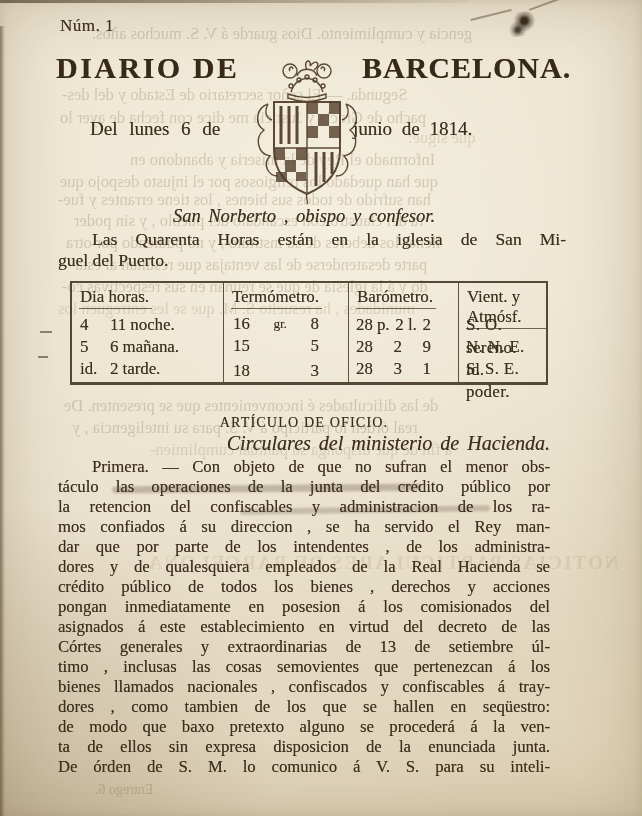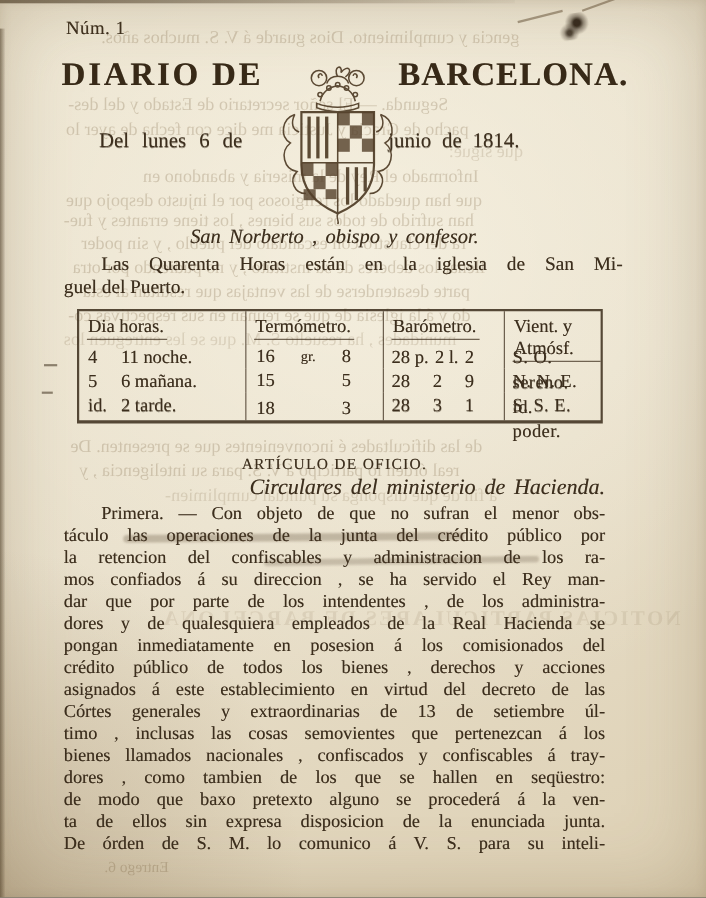--- a/index.html
+++ b/index.html
@@ -221,22 +221,22 @@
 
   <div class="art-head">ARTÍCULO DE OFICIO.</div>
   <div class="art-sub">Circulares del ministerio de Hacienda.</div>
   <div class="article">
     <div class="bl first">Primera. — Con objeto de que no sufran el menor obs-</div>
     <div class="bl">táculo las operaciones de la junta del crédito público por</div>
     <div class="bl">la retencion del confiscables y administracion de los ra-</div>
     <div class="bl">mos confiados á su direccion , se ha servido el Rey man-</div>
     <div class="bl">dar que por parte de los intendentes , de los administra-</div>
     <div class="bl">dores y de qualesquiera empleados de la Real Hacienda se</div>
+    <div class="bl">crédito público de todos los bienes , derechos y acciones</div>
     <div class="bl">pongan inmediatamente en posesion á los comisionados del</div>
-    <div class="bl">crédito público de todos los bienes , derechos y acciones</div>
     <div class="bl">asignados á este establecimiento en virtud del decreto de las</div>
     <div class="bl">Córtes generales y extraordinarias de 13 de setiembre úl-</div>
     <div class="bl">timo , inclusas las cosas semovientes que pertenezcan á los</div>
     <div class="bl">bienes llamados nacionales , confiscados y confiscables á tray-</div>
     <div class="bl">dores , como tambien de los que se hallen en seqüestro:</div>
     <div class="bl">de modo que baxo pretexto alguno se procederá á la ven-</div>
     <div class="bl">ta de ellos sin expresa disposicion de la enunciada junta.</div>
     <div class="bl">De órden de S. M. lo comunico á V. S. para su inteli-</div>
   </div>
 

